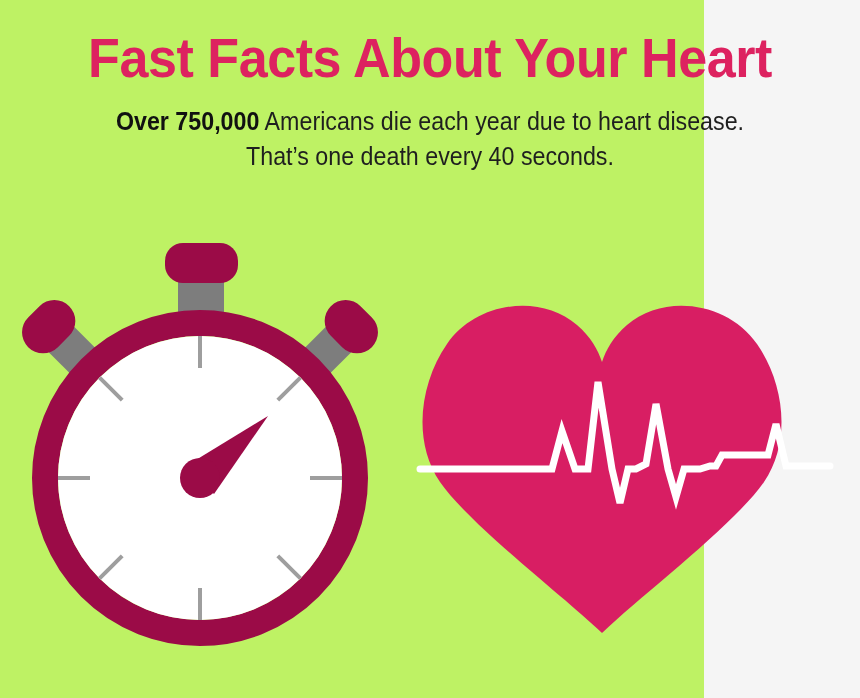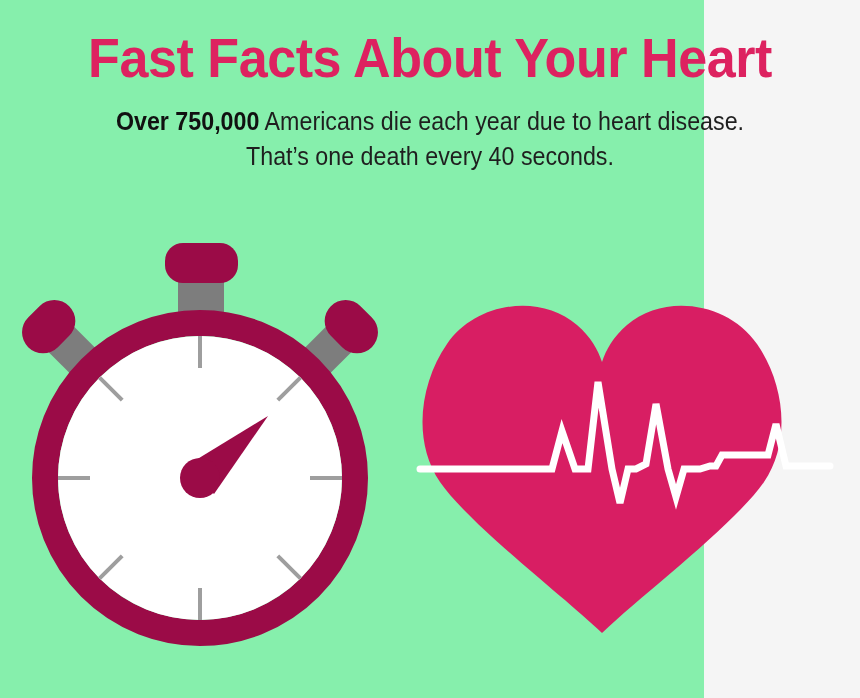--- a/index.html
+++ b/index.html
@@ -10,21 +10,21 @@
     width: 860px;
     height: 698px;
     background: #f5f5f5;
     font-family: "Liberation Sans", sans-serif;
     overflow: hidden;
   }
   #page {
     position: relative;
     width: 704px;
     height: 698px;
-    background: #86efac;
+    background: #bef264;
   }
 
   
   .heading-block {
     position: absolute;
     left: 0;
     top: 28px;
     width: 860px;
     text-align: center;
   }

